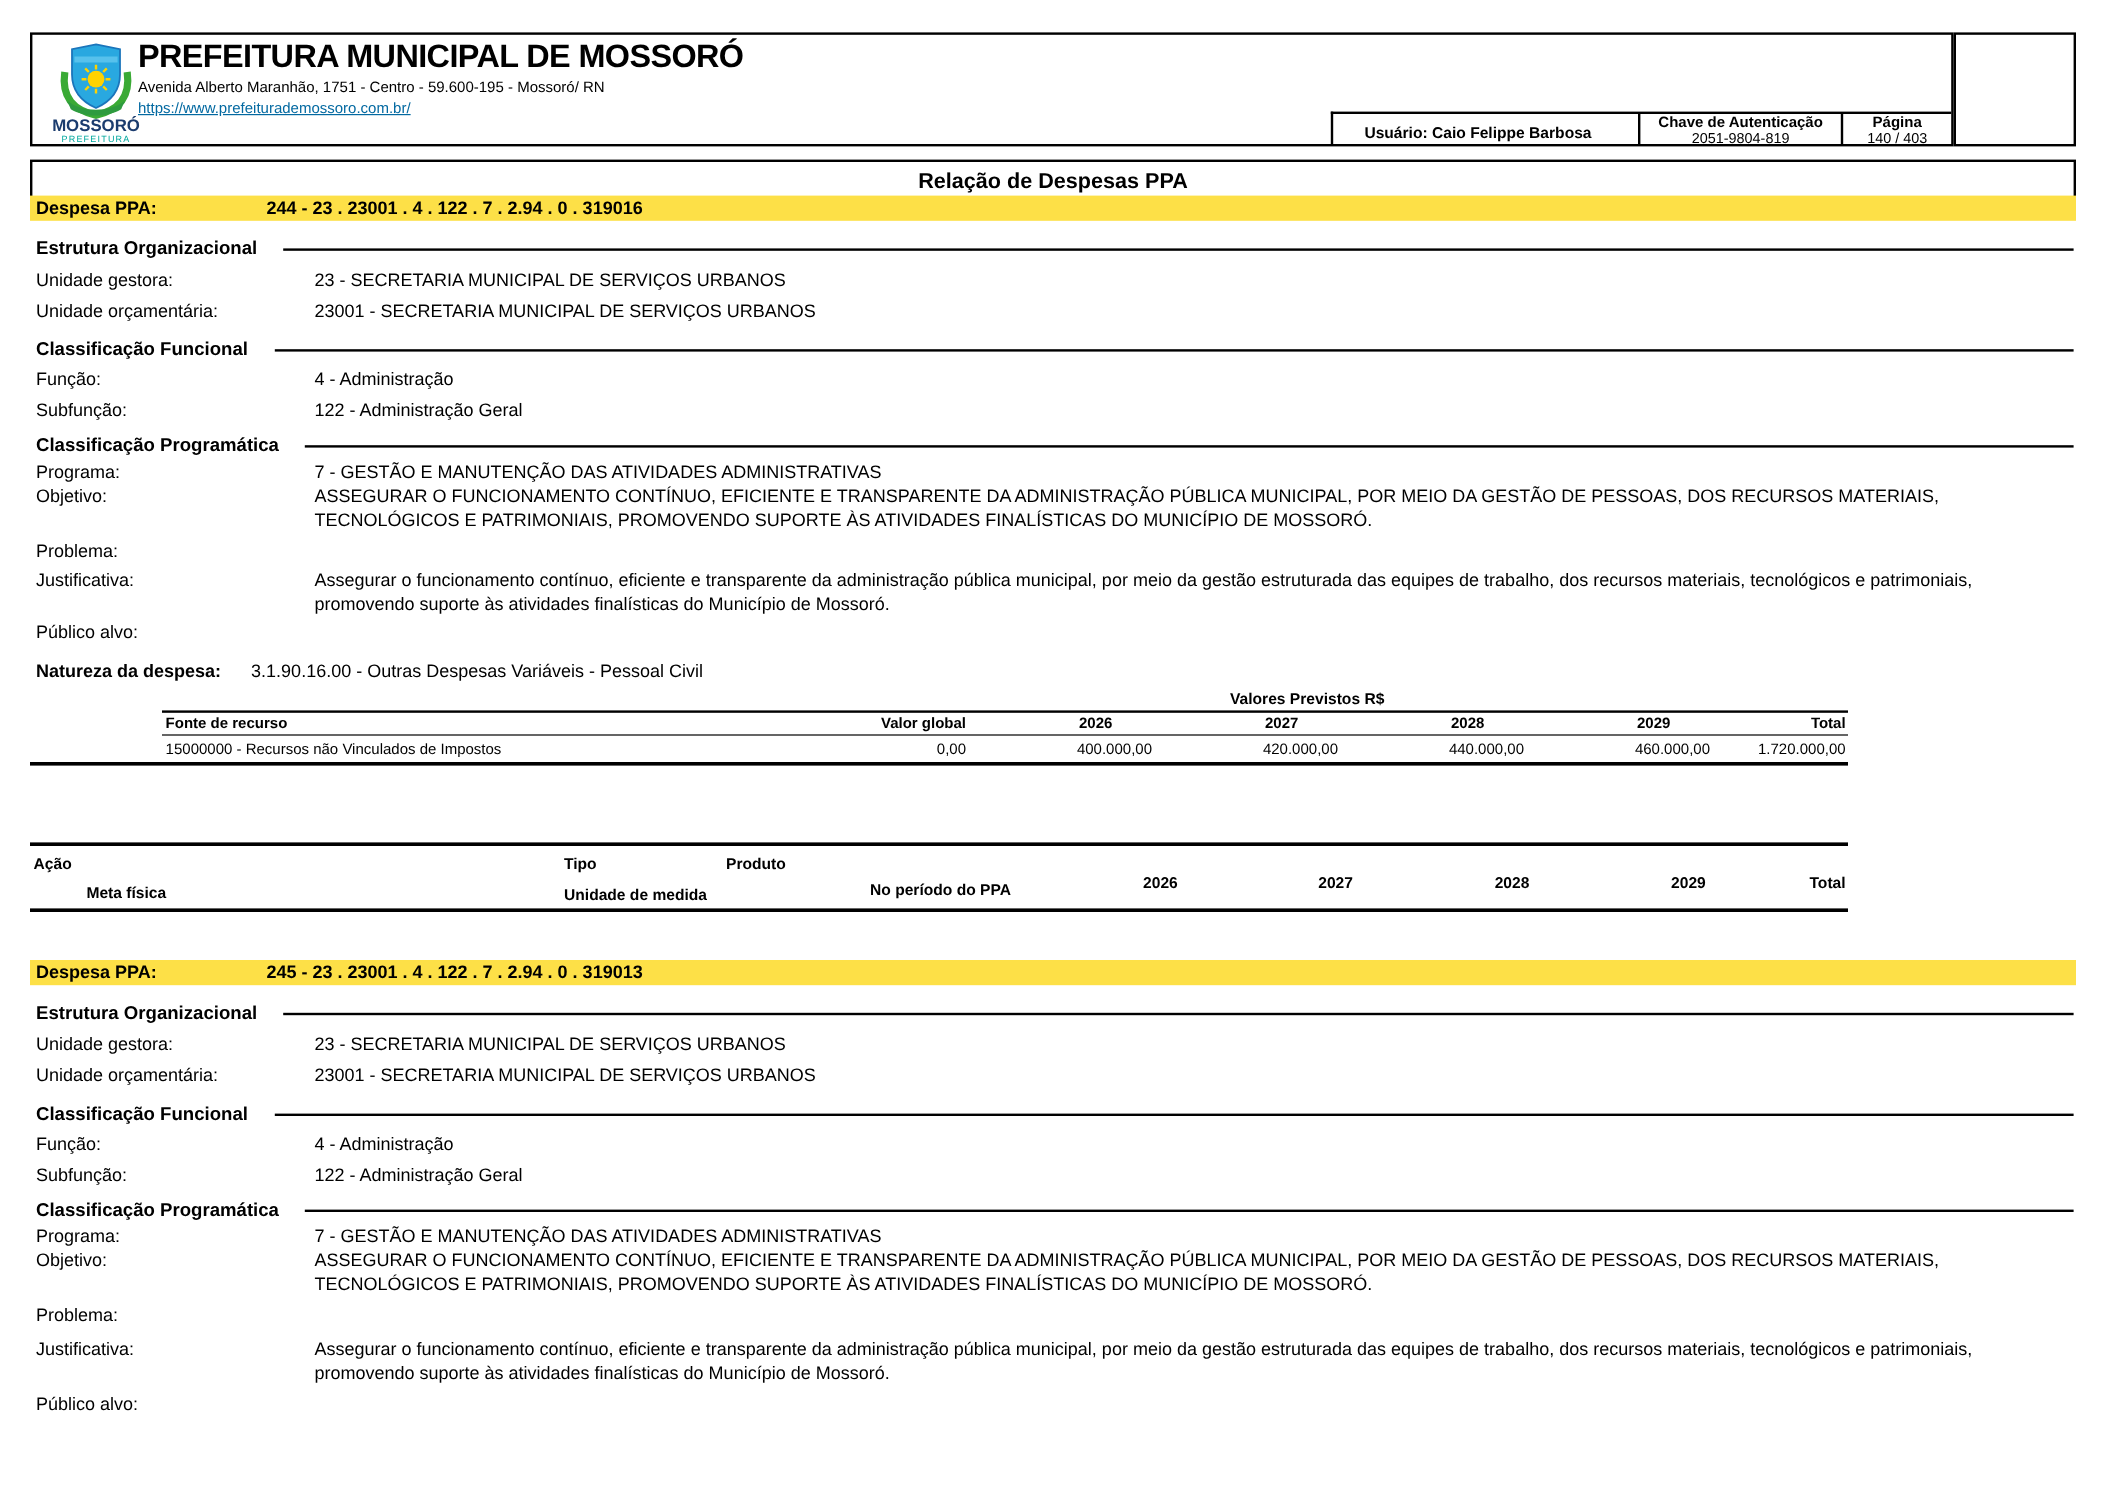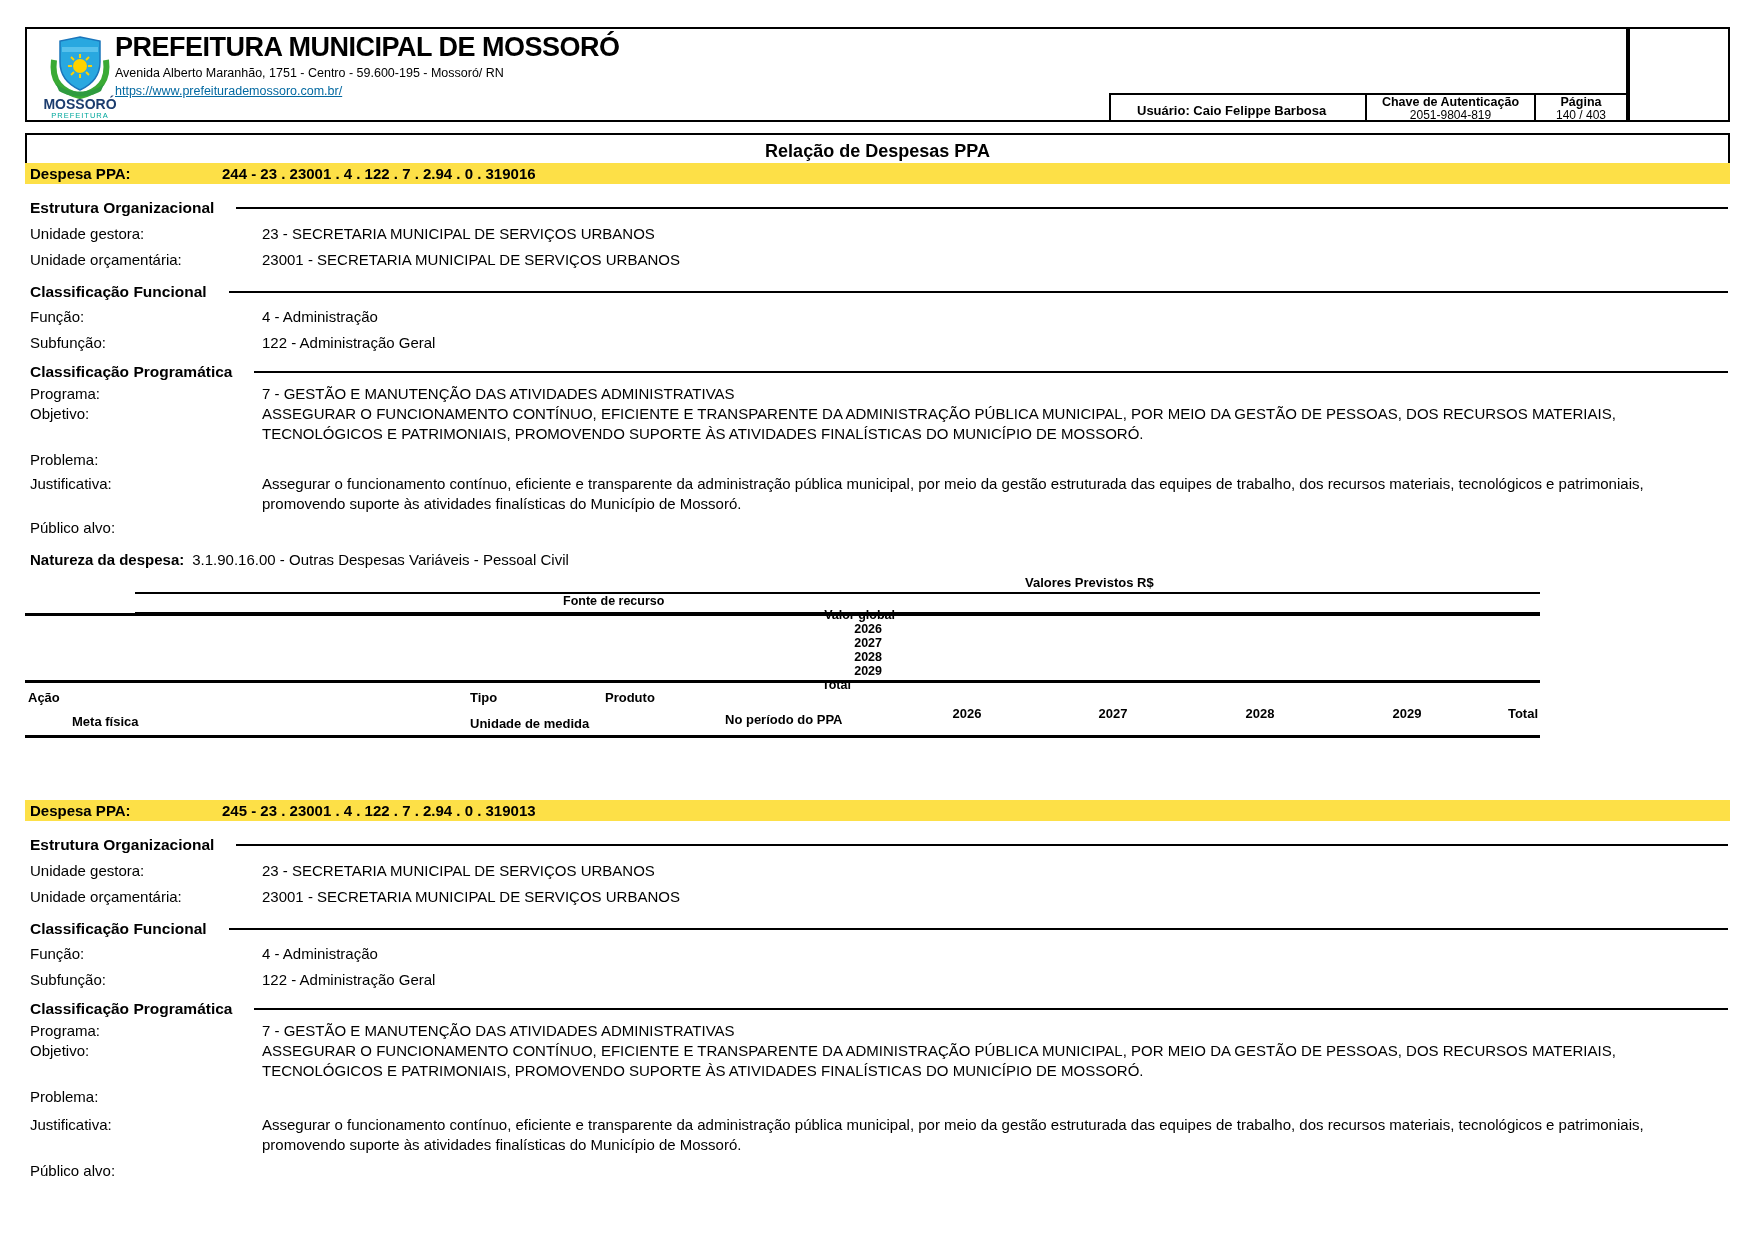--- a/index.html
+++ b/index.html
@@ -48,28 +48,28 @@
     font-weight:bold; font-size:15.5px; }
   .sec-heading .rule { flex:1; height:0; border-top:2px solid #000; margin-left:22px; margin-right:2px; }
   .mt14{margin-top:14px;} .mt12{margin-top:12px;} .mt9{margin-top:9px;} .mt8{margin-top:8px;}
   .mt6{margin-top:6px;} .mt5{margin-top:5px;} .mt4{margin-top:4px;} .mt2{margin-top:2px;} .mt12b{margin-top:12px;}
 
   .field { display:flex; padding-left:5px; font-size:15px; line-height:20px; min-height:20px; }
   .flabel { width:232px; flex-shrink:0; }
   .fvalue { flex:1; padding-right:10px; }
 
   .natureza { display:flex; padding-left:5px; font-size:15px; line-height:20px; }
-  .natureza .nlabel { font-weight:bold; margin-right:8px; }
+  .natureza .nlabel { font-weight:bold; margin-right:25px; }
 
   
   .valores-title { margin-top:4px; margin-left:1000px; display:inline-block;
     font-weight:bold; font-size:13px; line-height:18px; }
   .ftable { margin-left:110px; width:1405px; font-size:12.5px; }
   .fhead { display:flex; align-items:center; height:21px; font-weight:bold;
-    border-top:2px solid #000; border-bottom:1.5px solid #000;flex-direction:column; }
+    border-top:2px solid #000; border-bottom:1.5px solid #000; }
   .frow { display:flex; align-items:center; height:22px; }
   .c-fonte { width:555px; padding-left:3px; text-align:left; }
   .c-valor { width:115px; text-align:right; }
   .c-year  { width:155px; text-align:right; }
   .fhead .c-year { padding-right:33px; }
   .c-total { flex:1; text-align:right; padding-right:2px; }
   .thick { height:3px; background:#000; width:1515px; }
 
   
   .acao-block { margin-top:64px; width:1515px; height:58px; position:relative;
@@ -206,20 +206,29 @@
     <div class="ftable">
       <div class="fhead">
         <span class="c-fonte">Fonte de recurso</span>
         <span class="c-valor">Valor global</span>
         <span class="c-year">2026</span>
         <span class="c-year">2027</span>
         <span class="c-year">2028</span>
         <span class="c-year">2029</span>
         <span class="c-total">Total</span>
       </div>
+      <div class="frow">
+        <span class="c-fonte">15000000 - Recursos não Vinculados de Impostos</span>
+        <span class="c-valor">0,00</span>
+        <span class="c-year">400.000,00</span>
+        <span class="c-year">420.000,00</span>
+        <span class="c-year">440.000,00</span>
+        <span class="c-year">460.000,00</span>
+        <span class="c-total">1.720.000,00</span>
+      </div>
     </div>
     <div class="thick"></div>
 
     <div class="acao-block">
       <span class="a-acao">Ação</span>
       <span class="a-tipo">Tipo</span>
       <span class="a-produto">Produto</span>
       <span class="a-meta">Meta física</span>
       <span class="a-unidade">Unidade de medida</span>
       <span class="a-periodo">No período do PPA</span>

